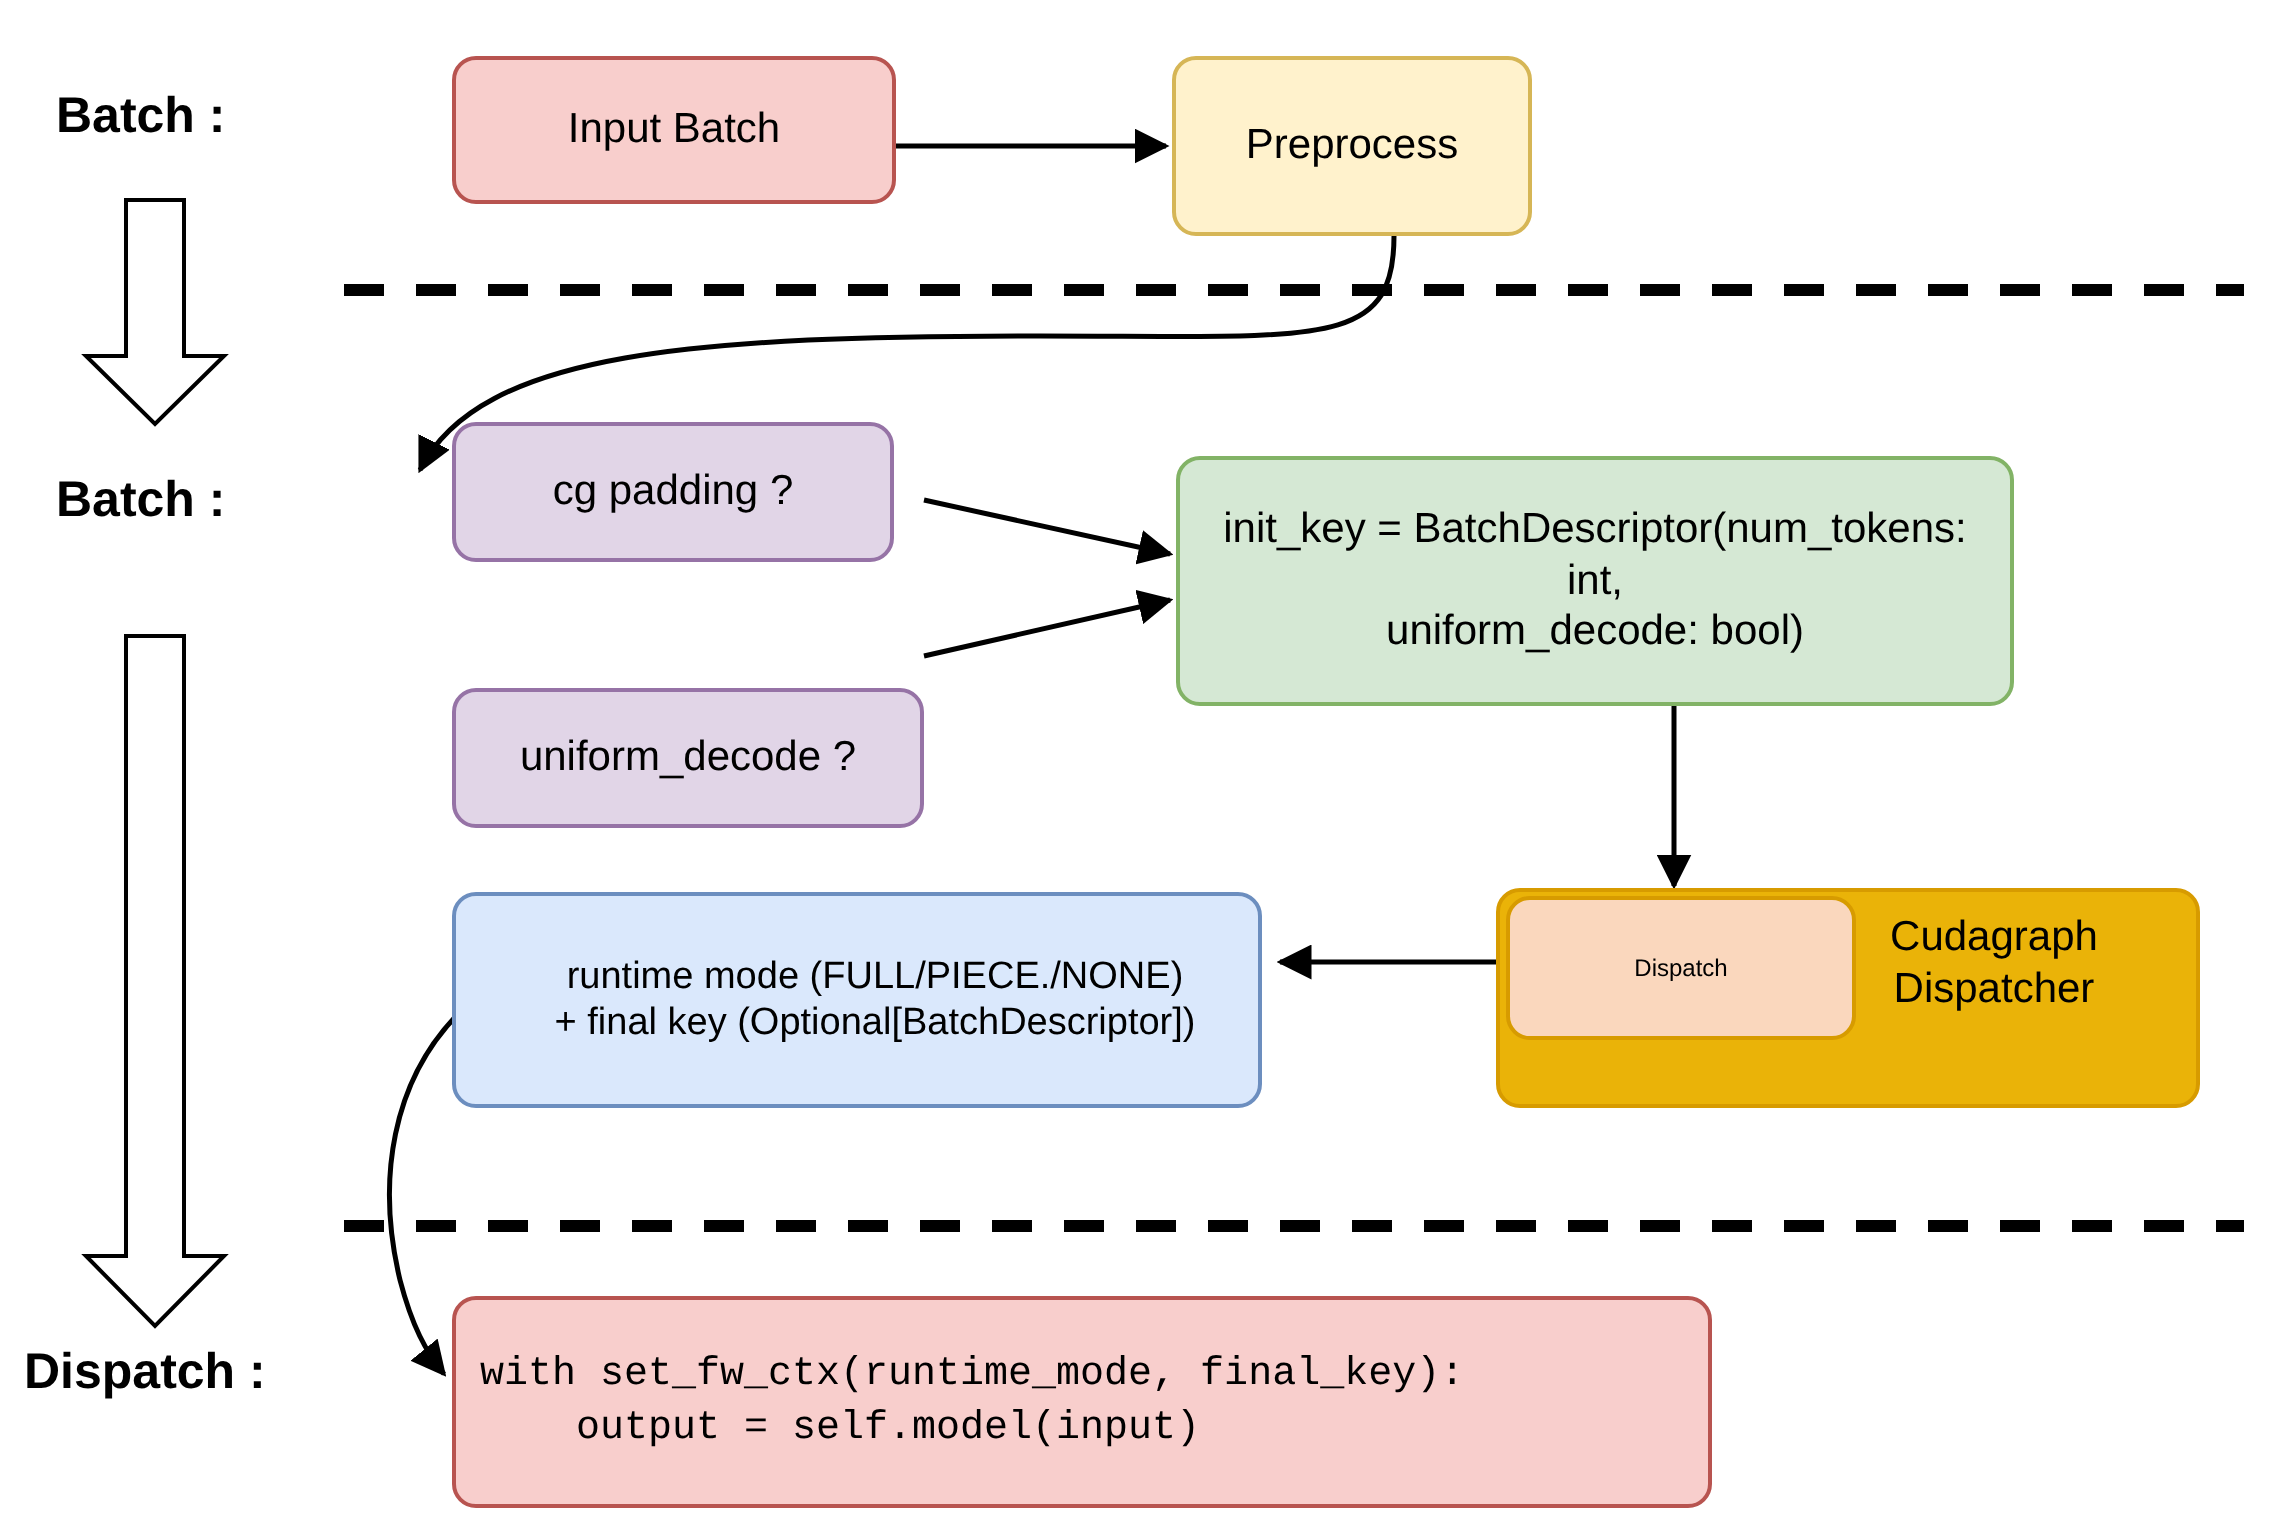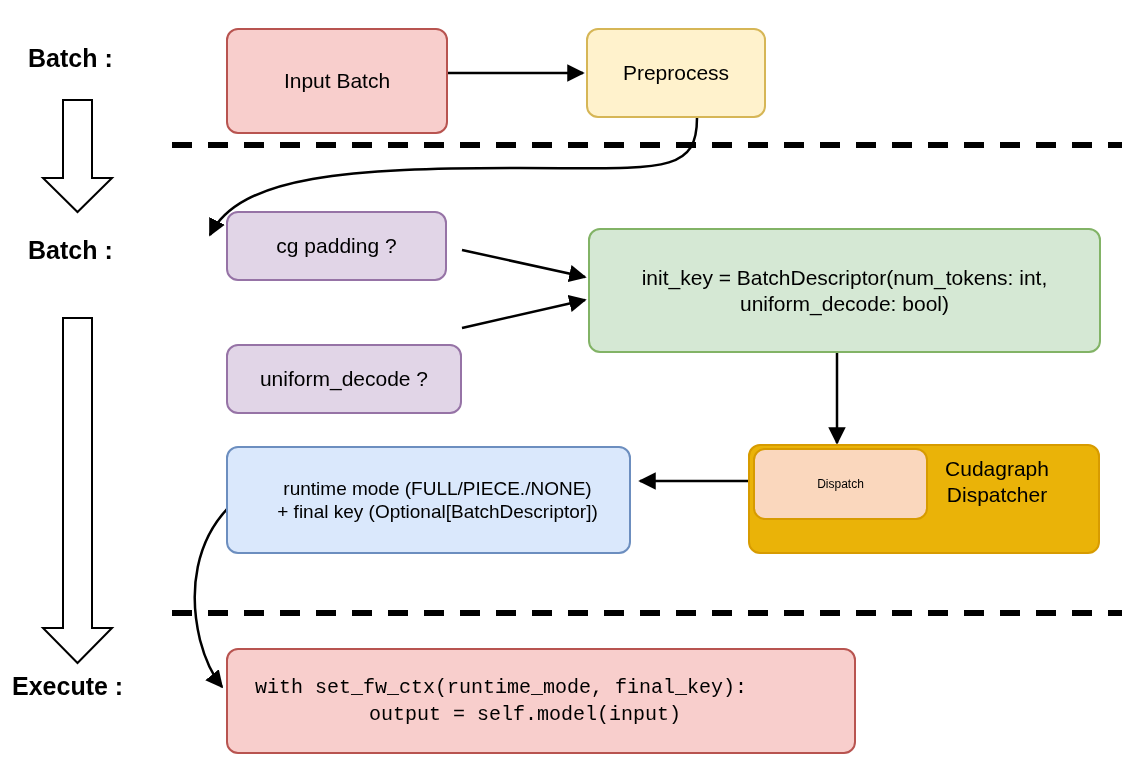--- a/index.html
+++ b/index.html
@@ -80,23 +80,23 @@
     border-color: #D79B00;
     font-size: 12px;
   }
   .node-code {
     background: #F8CECC;
     border-color: #B85450;
     font-family: "Liberation Mono", monospace;
     font-size: 20px;
     align-items: center;
     justify-content: flex-start;
-    text-align: center;
+    text-align: left;
     white-space: pre;
-    padding-left: 27px;
+    padding-left: 12px;
     line-height: 1.35;
   }
   .outer-label {
     display: block;
     width: 100%;
     text-align: center;
     font-size: 21px;
   }
 </style>
 </head>
@@ -131,31 +131,31 @@
 
   <line x1="752" y1="481" x2="640" y2="481" stroke="#000000" stroke-width="2.5" marker-end="url(#arrowFill)"></line>
 
   <path d="M 230 506 C 196 540 188 590 200 640 C 206 663 213 676 222 687" fill="none" stroke="#000000" stroke-width="2.5" marker-end="url(#arrowFill)"></path>
 </svg>
 
 <div class="stage-label" style="left:28px; top:44px;">Batch :</div>
 
 <div class="stage-label" style="left:28px; top:236px;">Batch :</div>
 
-<div class="stage-label" style="left:12px; top:672px;">Execute :</div>
+<div class="stage-label" style="left:12px; top:672px;">Dispatch :</div>
 
-<div class="node node-input-batch" style="left:226px; top:28px; width:222px; height:106px;">Input Batch</div>
+<div class="node node-input-batch" style="left:226px; top:28px; width:222px; height:74px;">Input Batch</div>
 
 <div class="node node-preprocess" style="left:586px; top:28px; width:180px; height:90px;">Preprocess</div>
 
 <div class="node node-purple" style="left:226px; top:211px; width:221px; height:70px;">cg padding ?</div>
 
 <div class="node node-purple" style="left:226px; top:297px; width:236px; height:70px;margin-top:47px;">uniform_decode ?</div>
 
-<div class="node node-green" style="left:588px; top:228px; width:513px; height:125px;">init_key = BatchDescriptor(num_tokens: int,
+<div class="node node-green" style="left:588px; top:228px; width:419px; height:125px;">init_key = BatchDescriptor(num_tokens: int,
 uniform_decode: bool)</div>
 
 <div class="node node-orange-outer" style="left:748px; top:444px; width:352px; height:110px;">
   <span class="outer-label" style="margin-left:160px; white-space:pre-line;">Cudagraph
 Dispatcher</span>
 </div>
 
 <div class="node node-orange-inner" style="left:753px; top:448px; width:175px; height:72px;">Dispatch</div>
 
 <div class="node node-blue" style="left:226px; top:446px; width:405px; height:108px;">runtime mode (FULL/PIECE./NONE)

